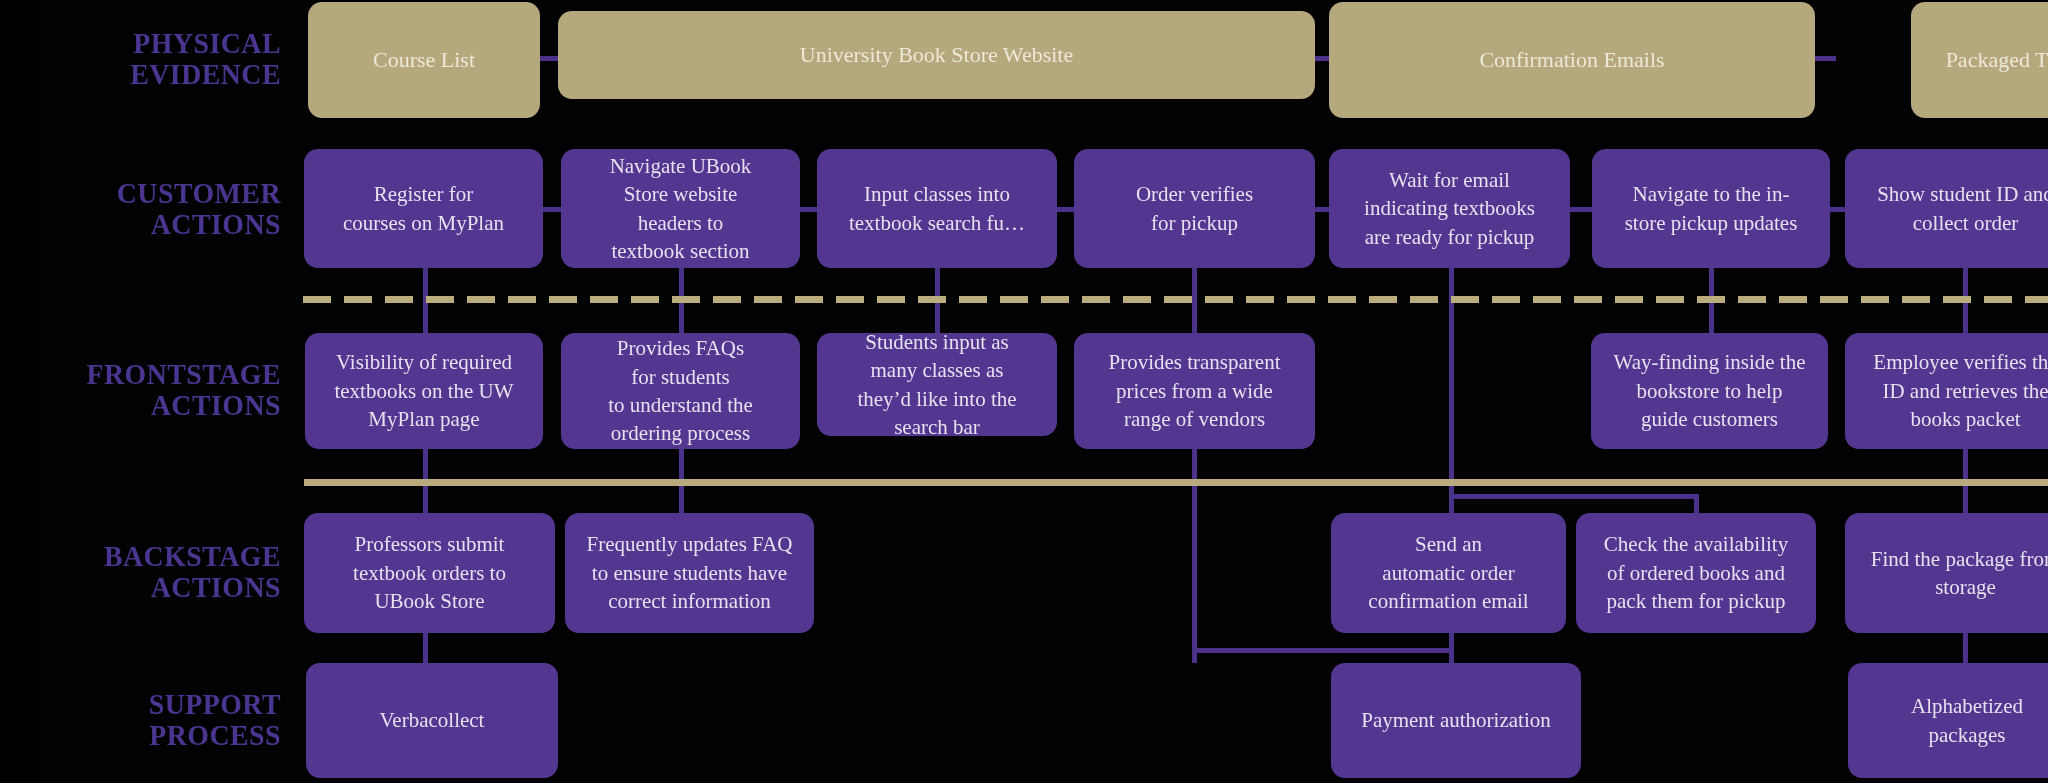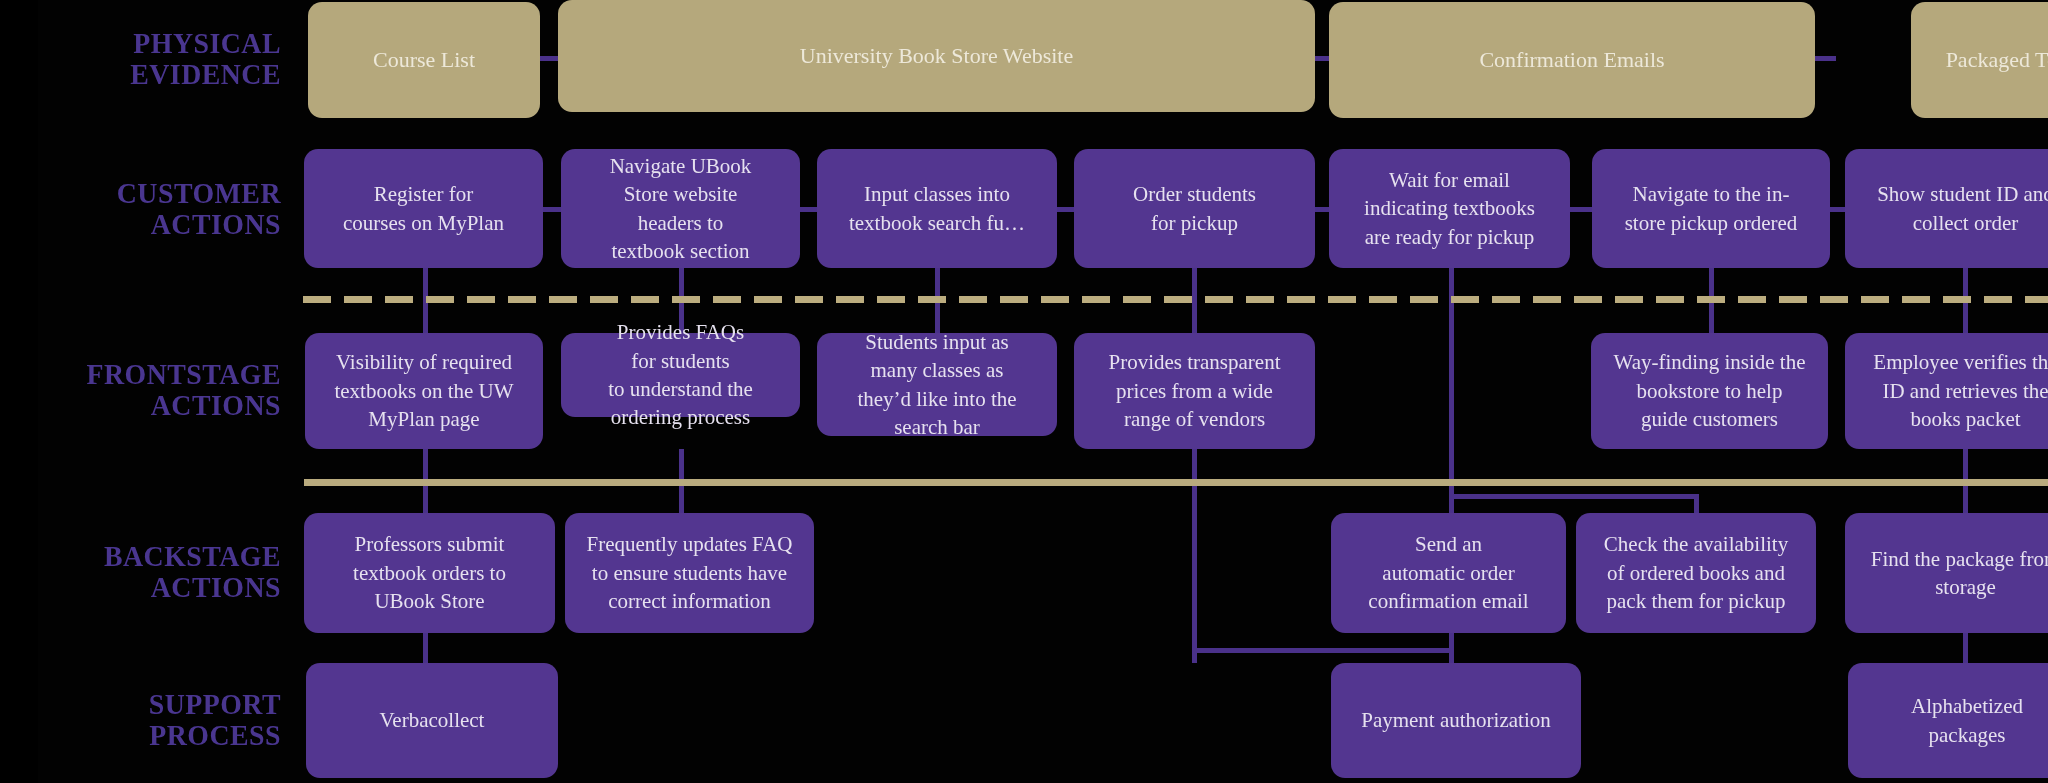--- a/index.html
+++ b/index.html
@@ -65,21 +65,21 @@
   <div class="h" style="left:1277px;top:207px;width:14px"></div>
   <div class="h" style="left:1532px;top:207px;width:22px"></div>
   <div class="h" style="left:1792px;top:207px;width:15px"></div>
 
   <div class="dashline"></div>
   <div class="solidline"></div>
 
   <div class="box tan" style="left:270px;top:2px;width:232px;height:116px">
       <span>Course List</span>
     </div>
-  <div class="box tan" style="left:520px;top:0;width:757px;height:112px">
+  <div class="box tan" style="left:520px;top:11px;width:757px;height:88px">
       <span>University Book Store Website</span>
     </div>
   <div class="box tan" style="left:1291px;top:2px;width:486px;height:116px">
       <span>Confirmation Emails</span>
     </div>
   <div class="box tan" style="left:1873px;top:2px;width:250px;height:116px">
       <span>Packaged Textbooks</span>
     </div>
 
   <div class="box purple" style="left:266px;top:149px;width:239px;height:119px">
@@ -90,43 +90,43 @@
       <span>Navigate UBook
 Store website
 headers to
 textbook section</span>
     </div>
   <div class="box purple" style="left:779px;top:149px;width:240px;height:119px">
       <span>Input classes into
 textbook search fu…</span>
     </div>
   <div class="box purple" style="left:1036px;top:149px;width:241px;height:119px">
-      <span>Order students
+      <span>Order verifies
 for pickup</span>
     </div>
   <div class="box purple" style="left:1291px;top:149px;width:241px;height:119px">
       <span>Wait for email
 indicating textbooks
 are ready for pickup</span>
     </div>
   <div class="box purple" style="left:1554px;top:149px;width:238px;height:119px">
       <span>Navigate to the in-
-store pickup ordered</span>
+store pickup updates</span>
     </div>
   <div class="box purple" style="left:1807px;top:149px;width:241px;height:119px">
       <span>Show student ID and
 collect order</span>
     </div>
 
   <div class="box purple" style="left:267px;top:333px;width:238px;height:116px">
       <span>Visibility of required
 textbooks on the UW
 MyPlan page</span>
     </div>
-  <div class="box purple" style="left:523px;top:333px;width:239px;height:84px">
+  <div class="box purple" style="left:523px;top:333px;width:239px;height:116px">
       <span>Provides FAQs
 for students
 to understand the
 ordering process</span>
     </div>
   <div class="box purple" style="left:779px;top:333px;width:240px;height:103px">
       <span>Students input as
 many classes as
 they’d like into the
 search bar</span>

